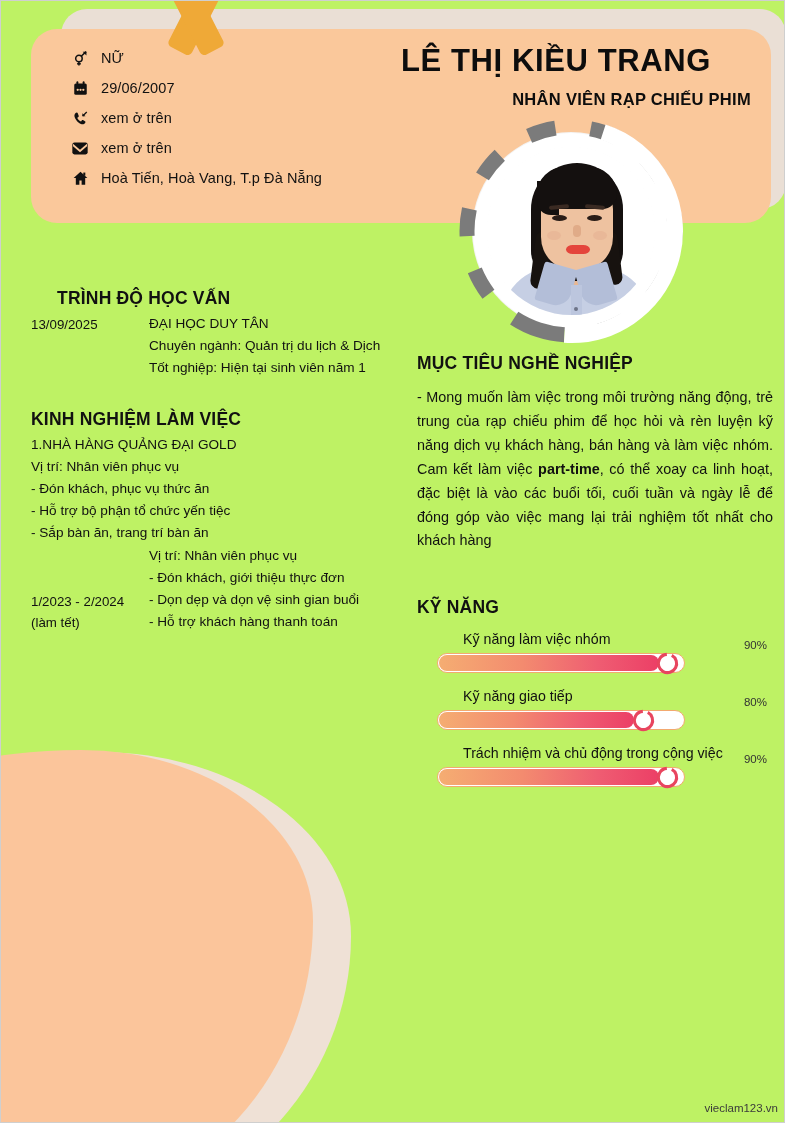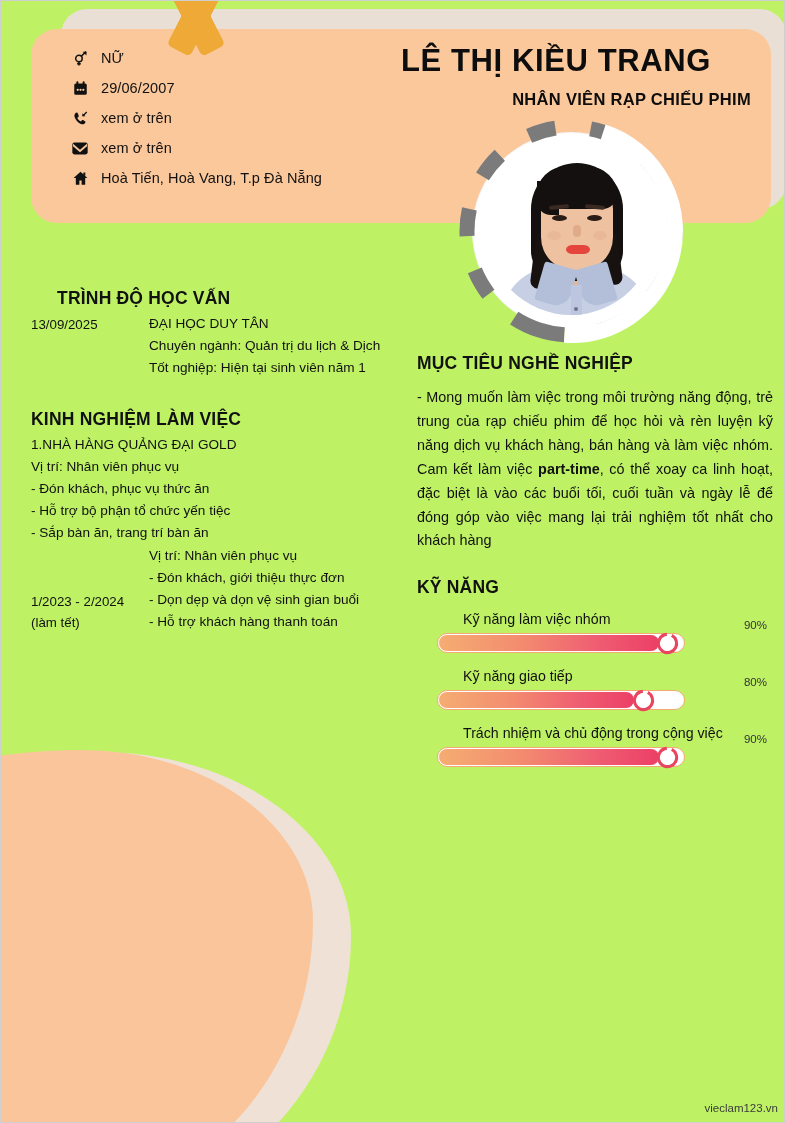--- a/index.html
+++ b/index.html
@@ -267,21 +267,21 @@
   }
   .obj-text {
     margin-top: 12px;
     font-size: 14.4px;
     line-height: 1.66;
     color: #111;
     text-align: justify;
   }
   .obj-text b { font-weight: bold; }
 
-  .skills-head { margin-top: 24px; }
+  .skills-head { margin-top: 44px; }
 
   .skill-block { margin-top: 13px; position: relative; padding-left: 20px; }
   .skill-row {
     display: flex;
     align-items: flex-end;
     justify-content: space-between;
     text-align: center;
   }
   .skill-label {
     font-size: 14.2px;

